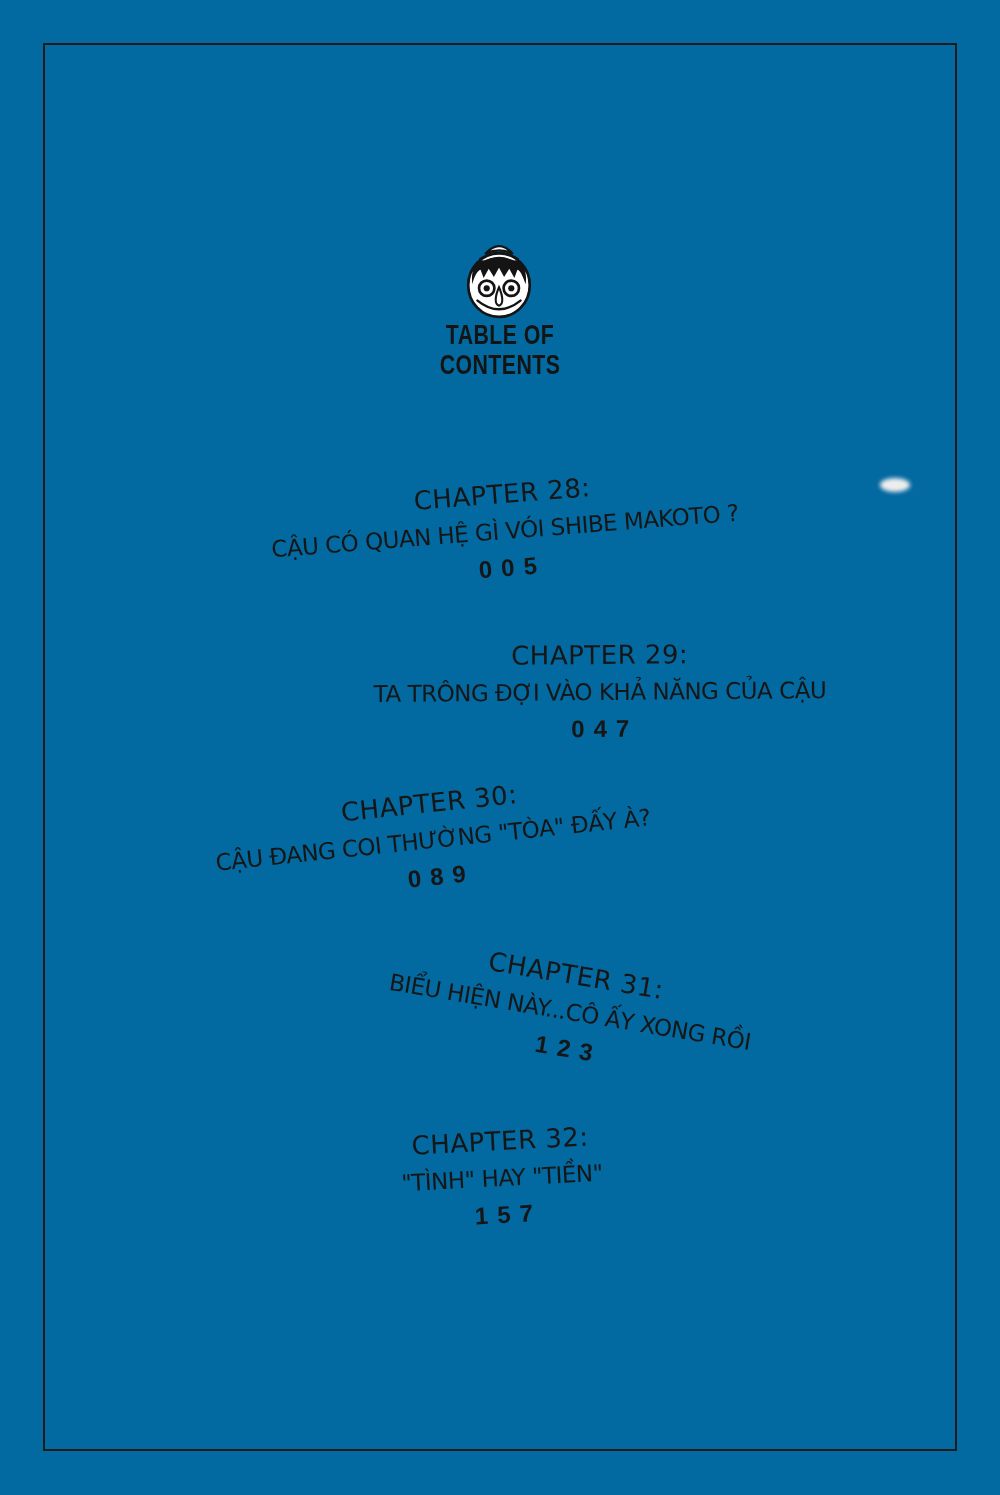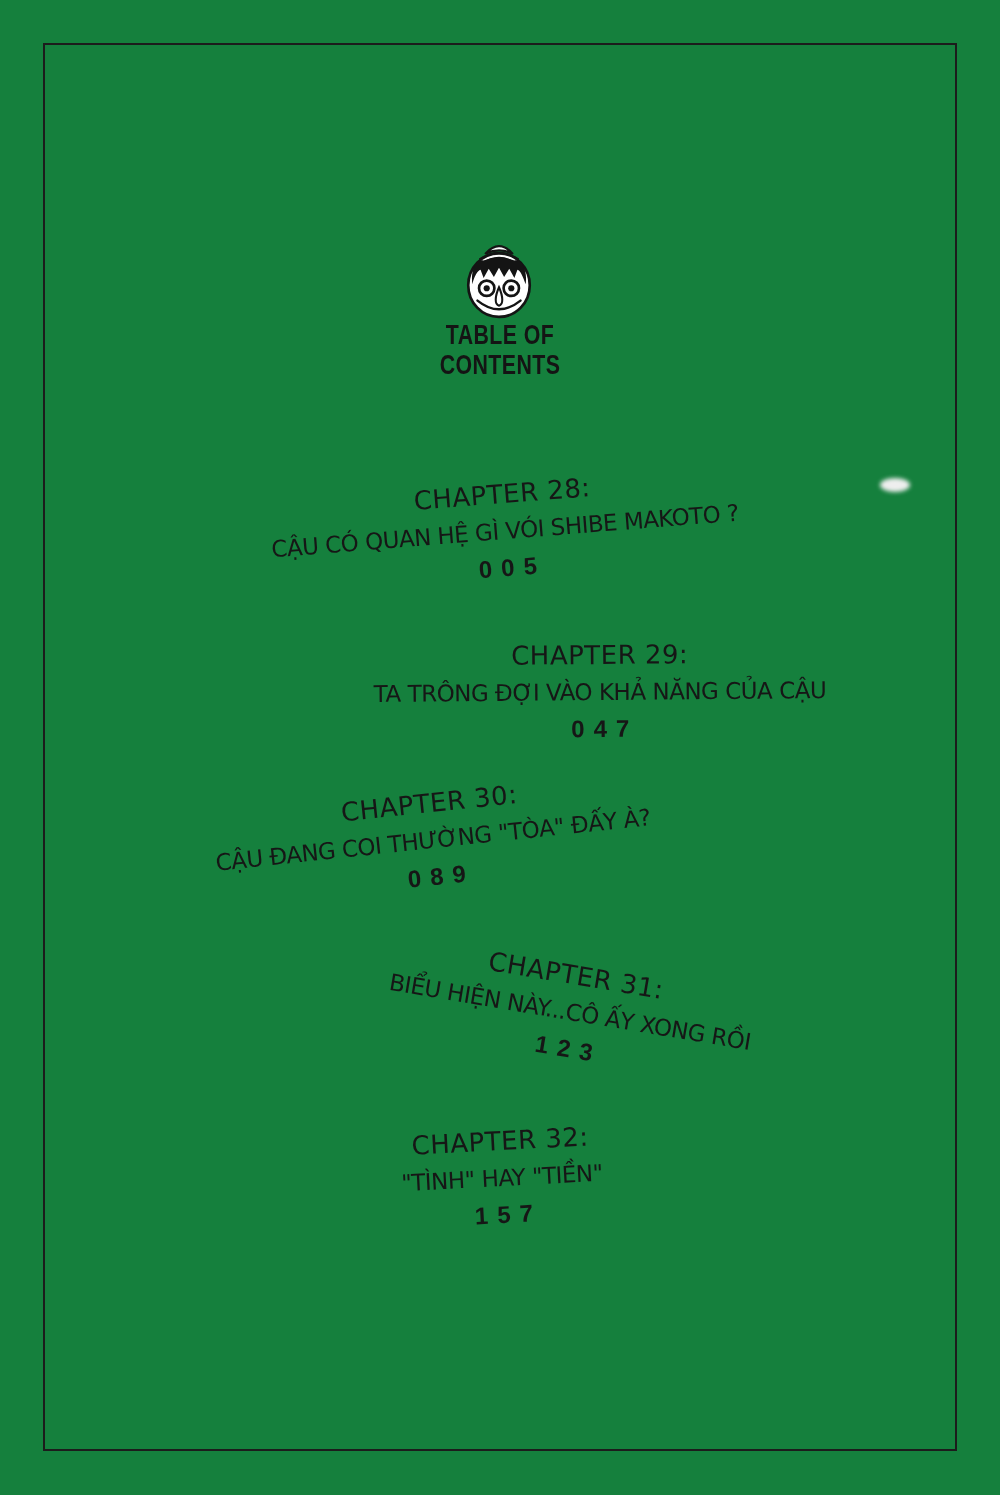--- a/index.html
+++ b/index.html
@@ -4,21 +4,21 @@
 <style>
   html, body {
     margin: 0;
     padding: 0;
     background: #ffffff;
   }
   .page {
     position: relative;
     width: 1000px;
     height: 1495px;
-    background: #15803d;
+    background: #0369a1;
     font-family: "DejaVu Sans", sans-serif;
     color: #161616;
     overflow: hidden;
   }
   .border-frame {
     position: absolute;
     left: 43px;
     top: 43px;
     width: 910px;
     height: 1404px;

